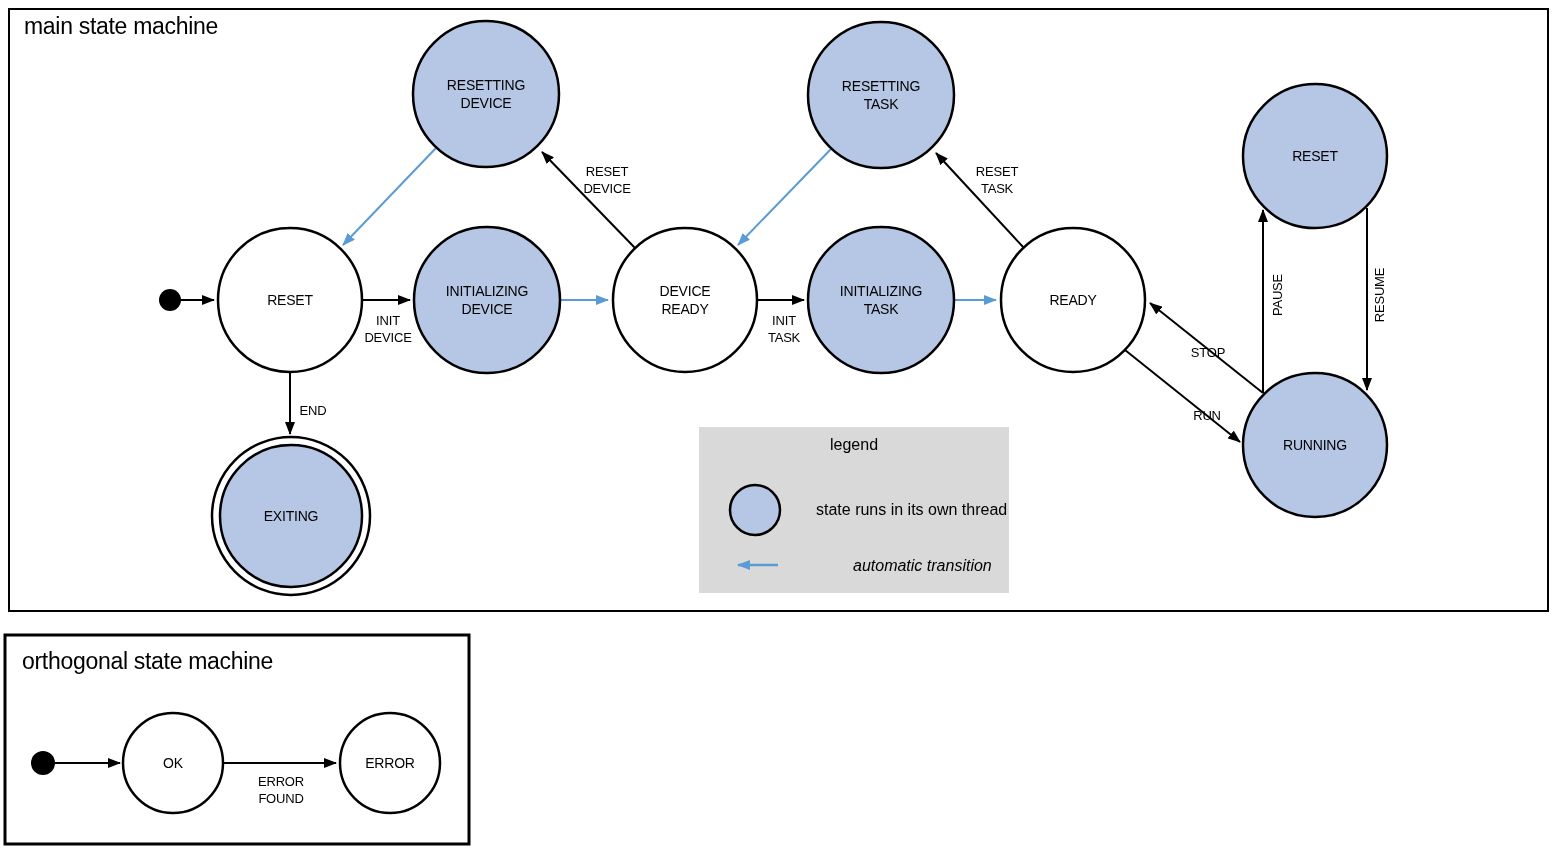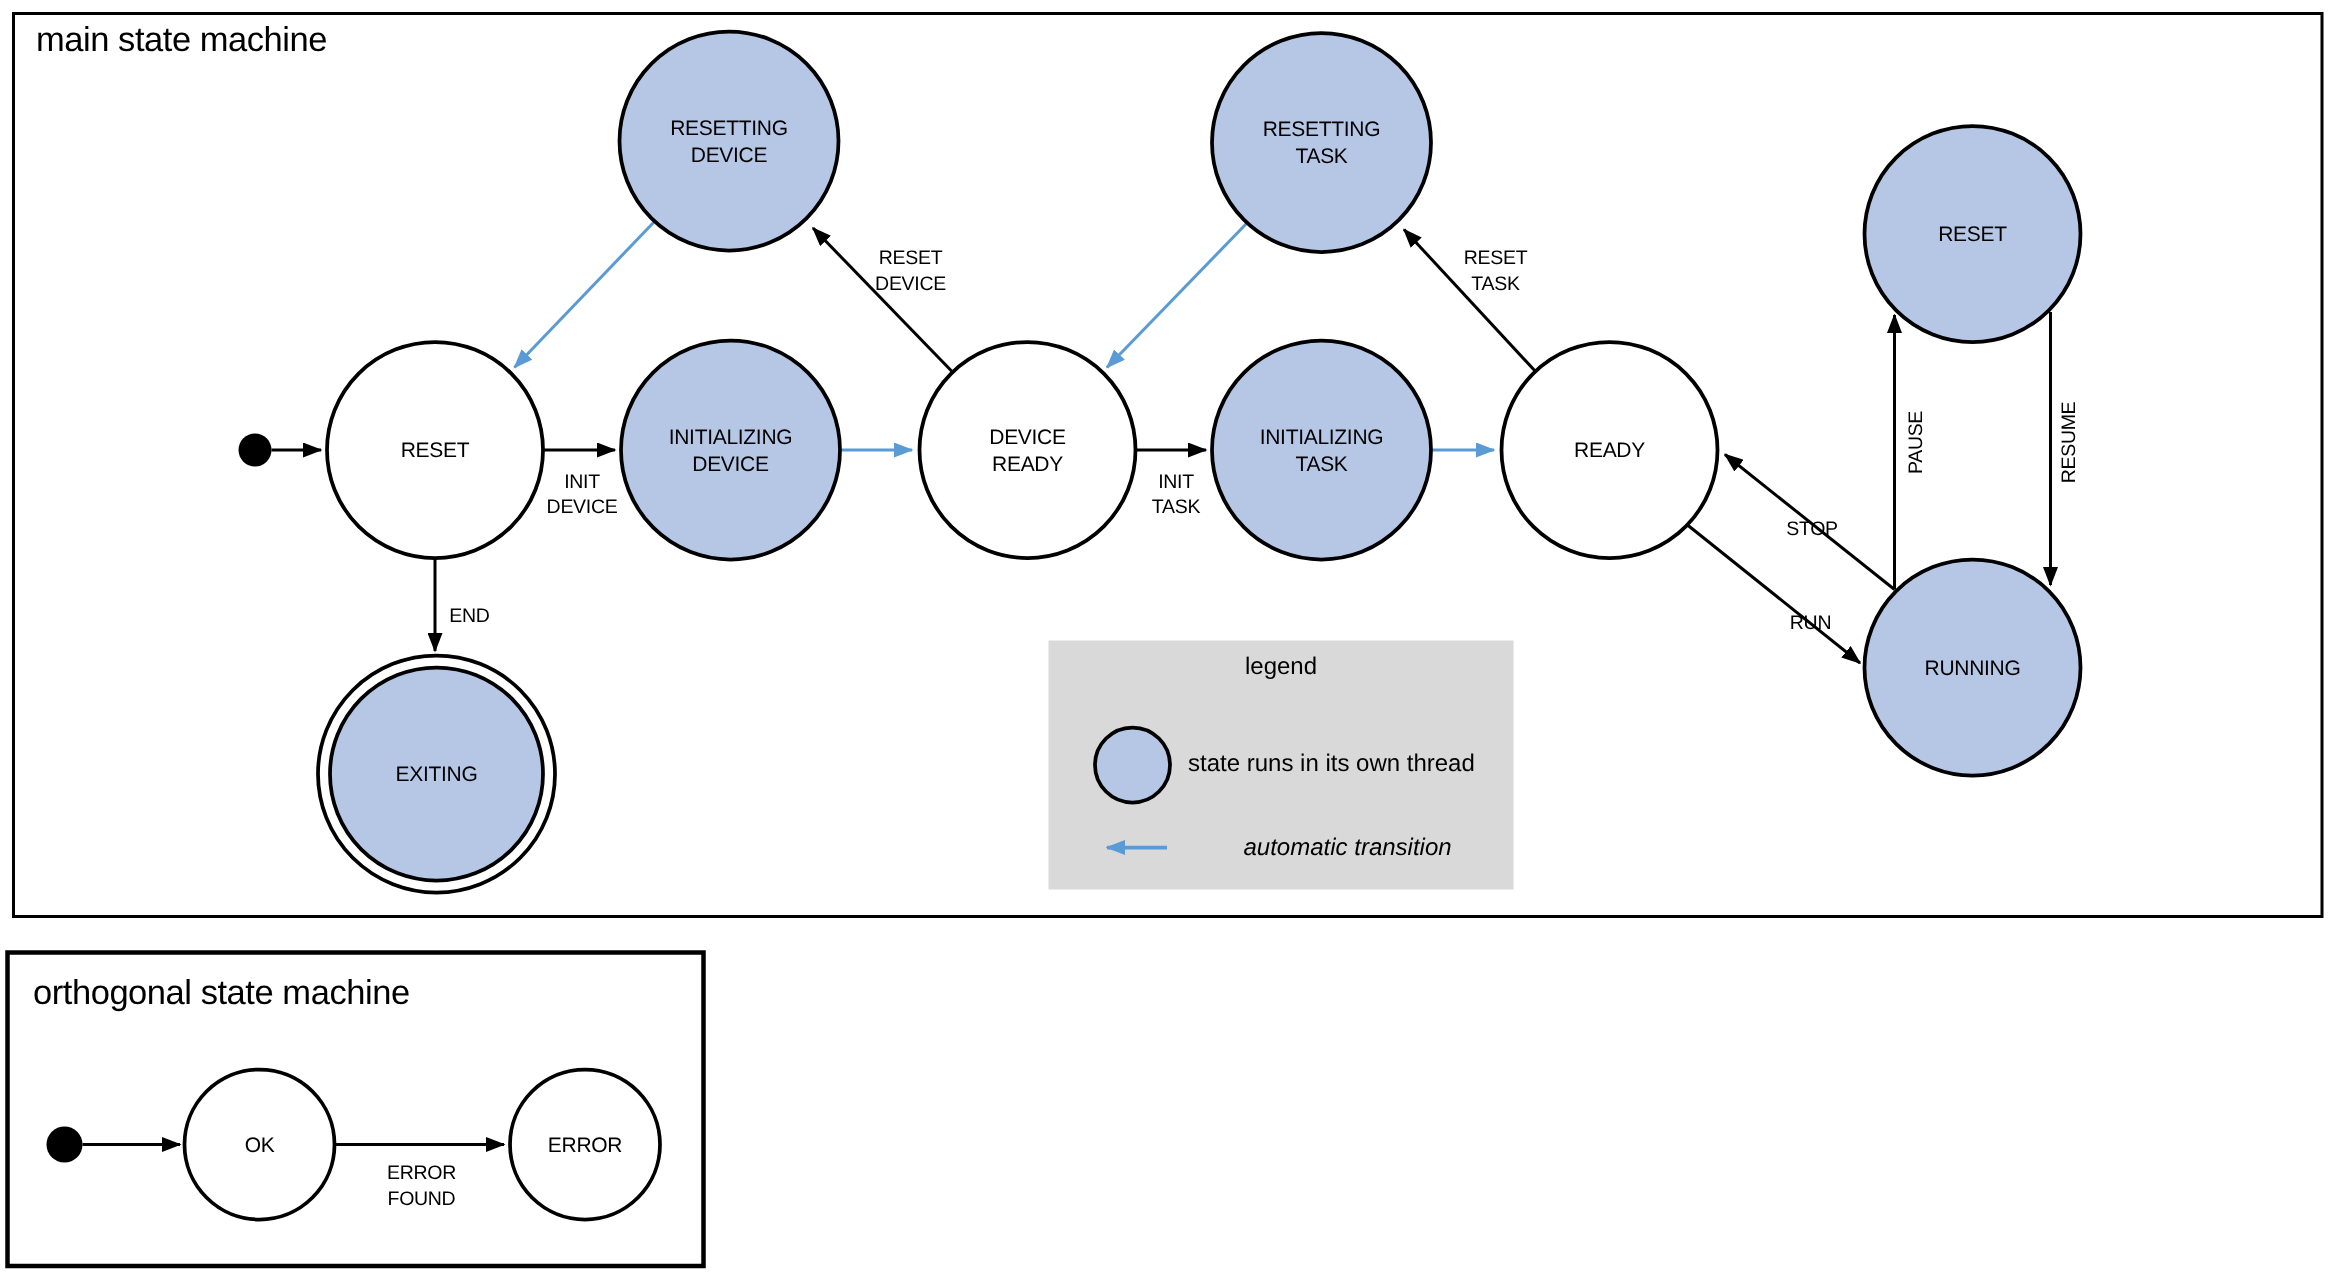--- a/index.html
+++ b/index.html
@@ -16,21 +16,21 @@
   .state-lbl{font-size:14px;}
   .trans-lbl{font-size:13px;}
   .rot{transform:translate(-50%,-50%) rotate(-90deg);white-space:nowrap;}
   .box-title{
     position:absolute;font-size:23px;letter-spacing:-0.3px;white-space:nowrap;
   }
   .legend-title{
     position:absolute;font-size:16px;transform:translateX(-50%);white-space:nowrap;
   }
   .legend-item-lbl{
-    position:absolute;font-size:16px;transform:translateY(-50%);white-space:nowrap;
+    position:absolute;font-size:16px;transform:translateY(-50%);white-space:nowrap;margin-left:24px;
   }
 </style>
 </head>
 <body>
 
 <svg id="diagram-svg" width="1555" height="852" viewBox="0 0 1555 852">
   <defs>
     <marker id="arrB" markerUnits="userSpaceOnUse" markerWidth="13" markerHeight="10" viewBox="0 0 13 10" refX="12" refY="5" orient="auto">
       <path d="M0,0 L13,5 L0,10 z" fill="#000"></path>
     </marker>

